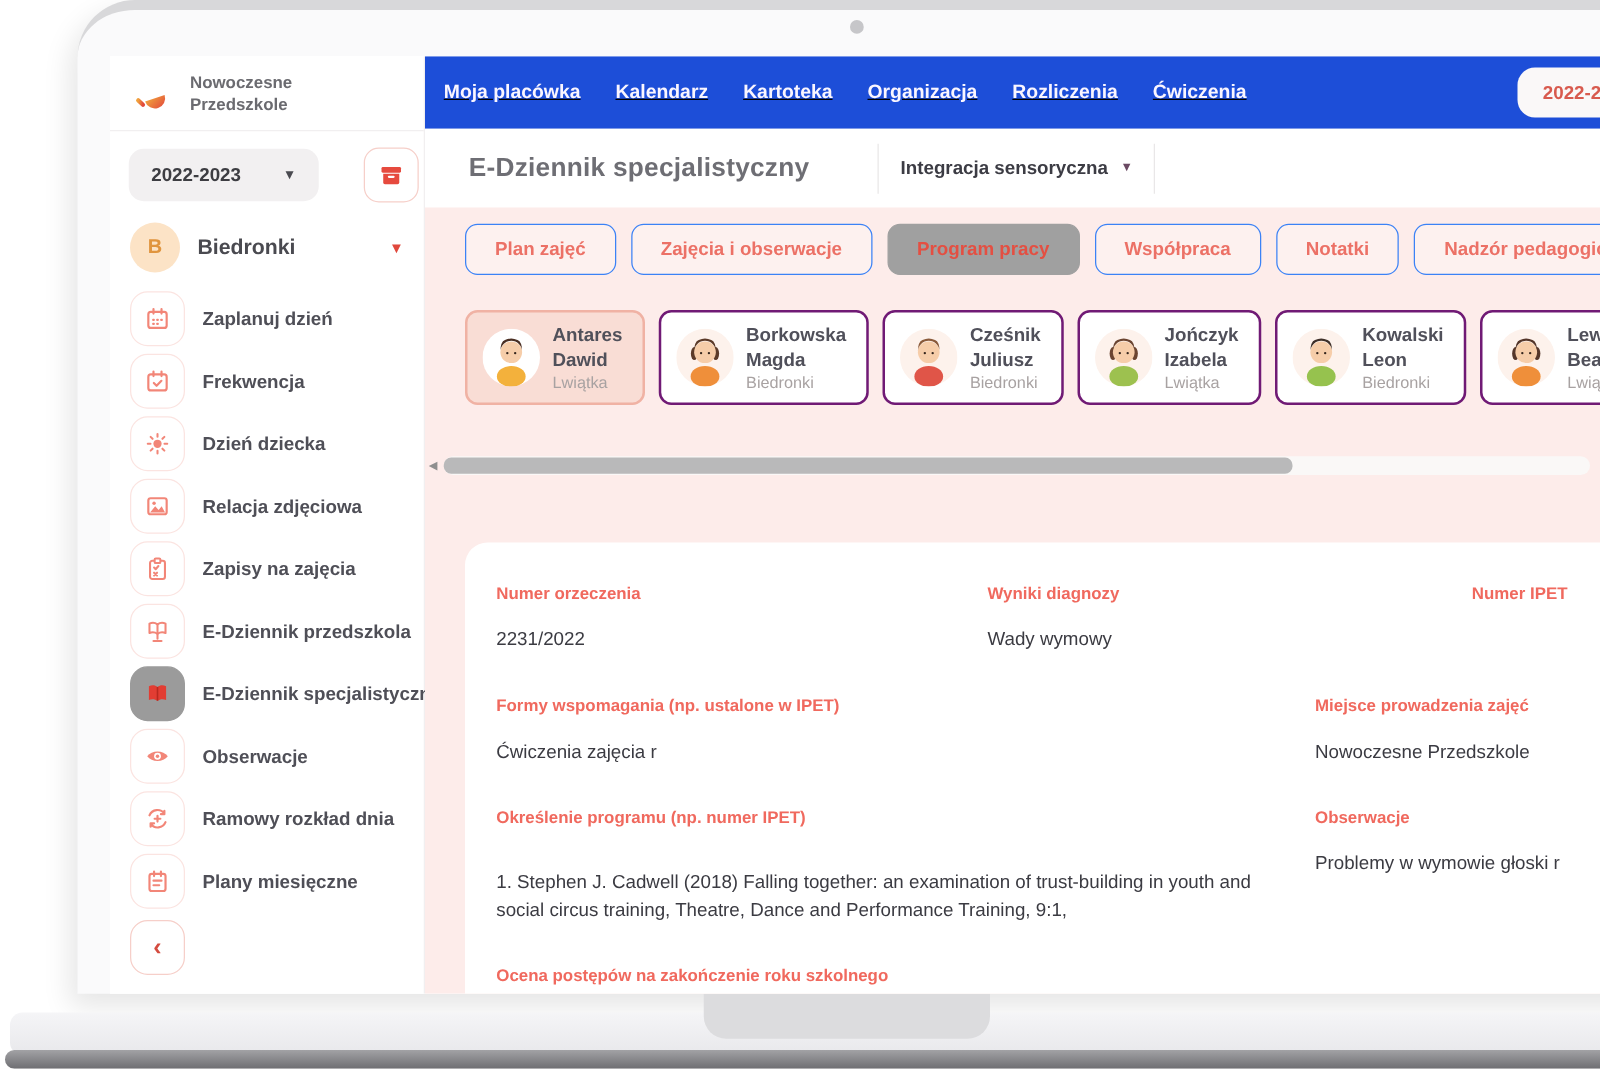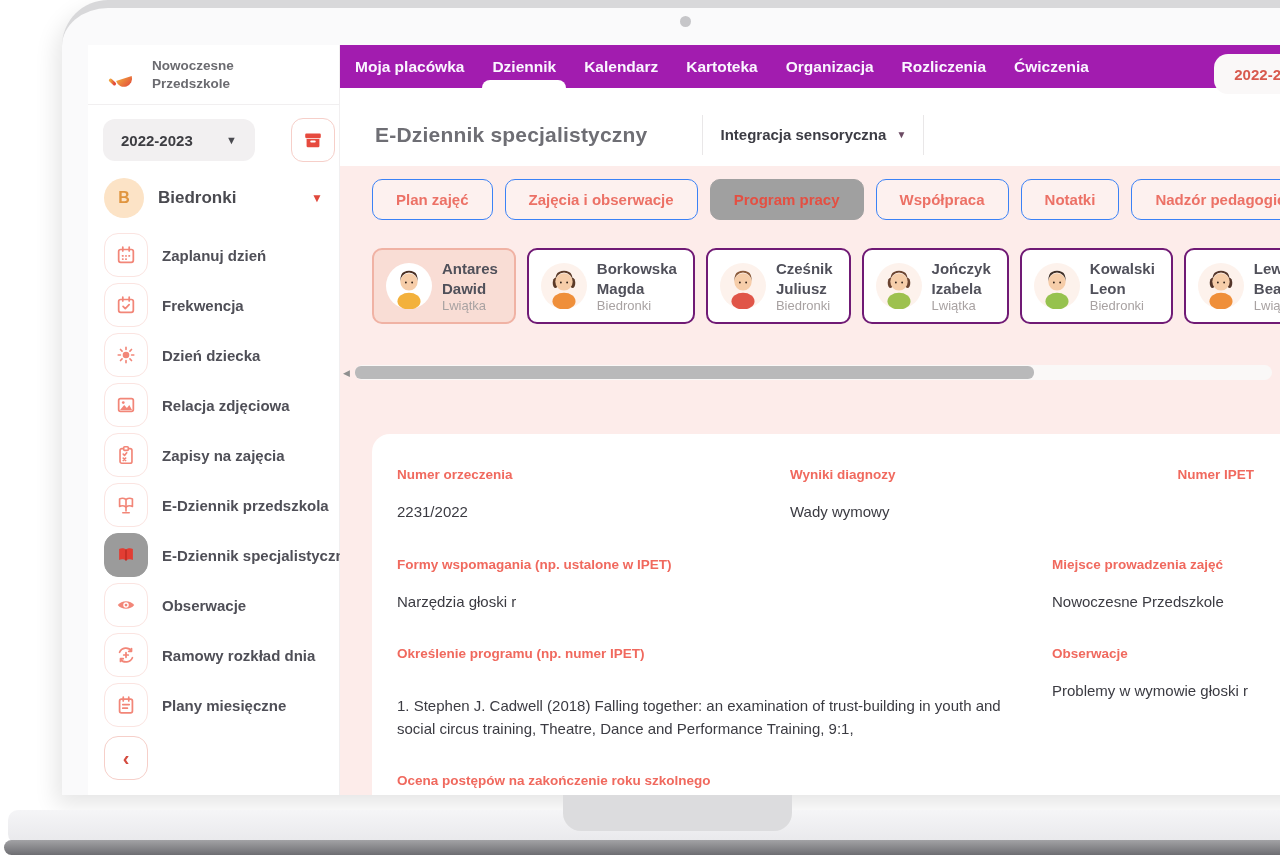--- a/index.html
+++ b/index.html
@@ -47,22 +47,22 @@
   .menu-item { display:flex; align-items:center; gap:14px; cursor:pointer; }
   .micon { width:44px; height:44px; border:1px solid #fbe4e1; border-radius:14px;
     background:#fff; display:flex; align-items:center; justify-content:center; flex:0 0 auto; }
   .menu-item.active .micon { background:#9b9b9b; border-color:#9b9b9b; }
   .mlabel { font-size:15px; font-weight:600; color:#4f4f57; white-space:nowrap; }
   .collapse-btn { margin:9px 0 0 16px; width:44px; height:44px; border:1px solid #f6cfc9;
     border-radius:14px; background:#fff; color:#d44b3f; font-size:20px; font-weight:700;
     display:flex; align-items:center; justify-content:center; cursor:pointer; }
 
   
-  .topnav { position:absolute; left:252px; right:0; top:0; height:43px; background:#a21caf;
-    display:flex; align-items:stretch; gap:4px; padding-left:3px; }
+  .topnav { position:absolute; left:252px; right:0; top:0; height:58px; background:#1d4ed8;
+    display:flex; align-items:stretch; gap:4px; padding-left:3px;text-decoration:underline; }
   .nav-item { position:relative; display:flex; align-items:center; padding:0 12px;
     color:#faf6ff; font-size:15.5px; font-weight:600; cursor:pointer; white-space:nowrap; }
   .nav-item.active::after { content:""; position:absolute; left:2px; right:2px; bottom:0;
     height:8px; background:#fff; border-radius:8px 8px 0 0; }
   .nav-year-pill { position:absolute; right:-46px; top:9px; height:40px; background:#faf8f8;
     border-radius:14px; display:flex; align-items:center; padding:0 20px;
     color:#d85a4e; font-size:15px; font-weight:700; cursor:pointer; }
 
   
   .title-row { position:absolute; left:252px; right:0; top:58px; height:63px; background:#fff;
@@ -278,21 +278,20 @@
         </div>
       </nav>
 
       <div class="collapse-btn">
         <span>‹</span>
       </div>
     </aside>
 
     <header class="topnav">
       <div class="nav-item">Moja placówka</div>
-      <div class="nav-item active">Dziennik</div>
       <div class="nav-item">Kalendarz</div>
       <div class="nav-item">Kartoteka</div>
       <div class="nav-item">Organizacja</div>
       <div class="nav-item">Rozliczenia</div>
       <div class="nav-item">Ćwiczenia</div>
       <div class="nav-year-pill">2022-2023</div>
     </header>
 
     <div class="title-row">
       <h1 class="page-title">E-Dziennik specjalistyczny</h1>
@@ -435,21 +434,21 @@
           <div class="field">
             <div class="flabel">Wyniki diagnozy</div>
             <div class="fvalue">Wady wymowy</div>
           </div>
           <div class="field right">
             <div class="flabel">Numer IPET</div>
           </div>
 
           <div class="field span2">
             <div class="flabel">Formy wspomagania (np. ustalone w IPET)</div>
-            <div class="fvalue">Narzędzia głoski r</div>
+            <div class="fvalue">Ćwiczenia zajęcia r</div>
           </div>
           <div class="field">
             <div class="flabel">Miejsce prowadzenia zajęć</div>
             <div class="fvalue">Nowoczesne Przedszkole</div>
           </div>
 
           <div class="field span2">
             <div class="flabel">Określenie programu (np. numer IPET)</div>
             <div class="fvalue long">1. Stephen J. Cadwell (2018) Falling together: an examination of trust-building in youth and social circus training, Theatre, Dance and Performance Training, 9:1,</div>
           </div>

